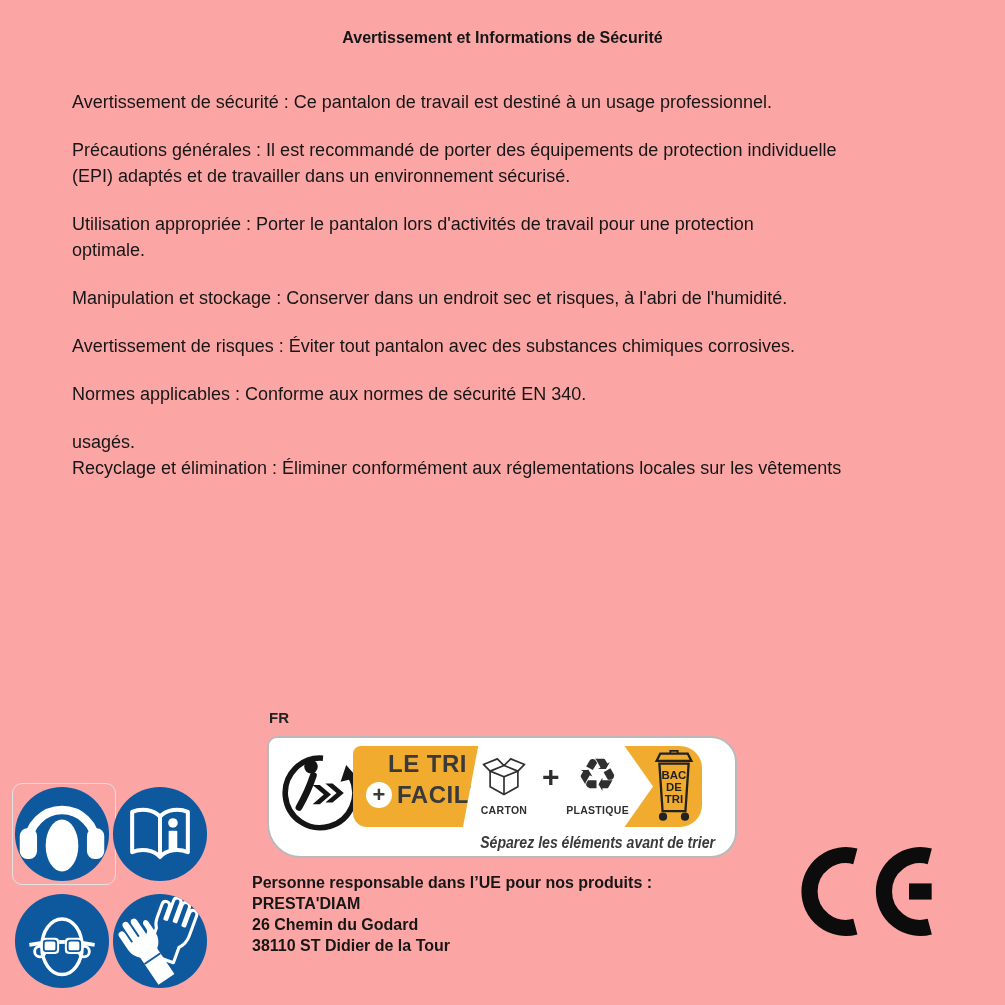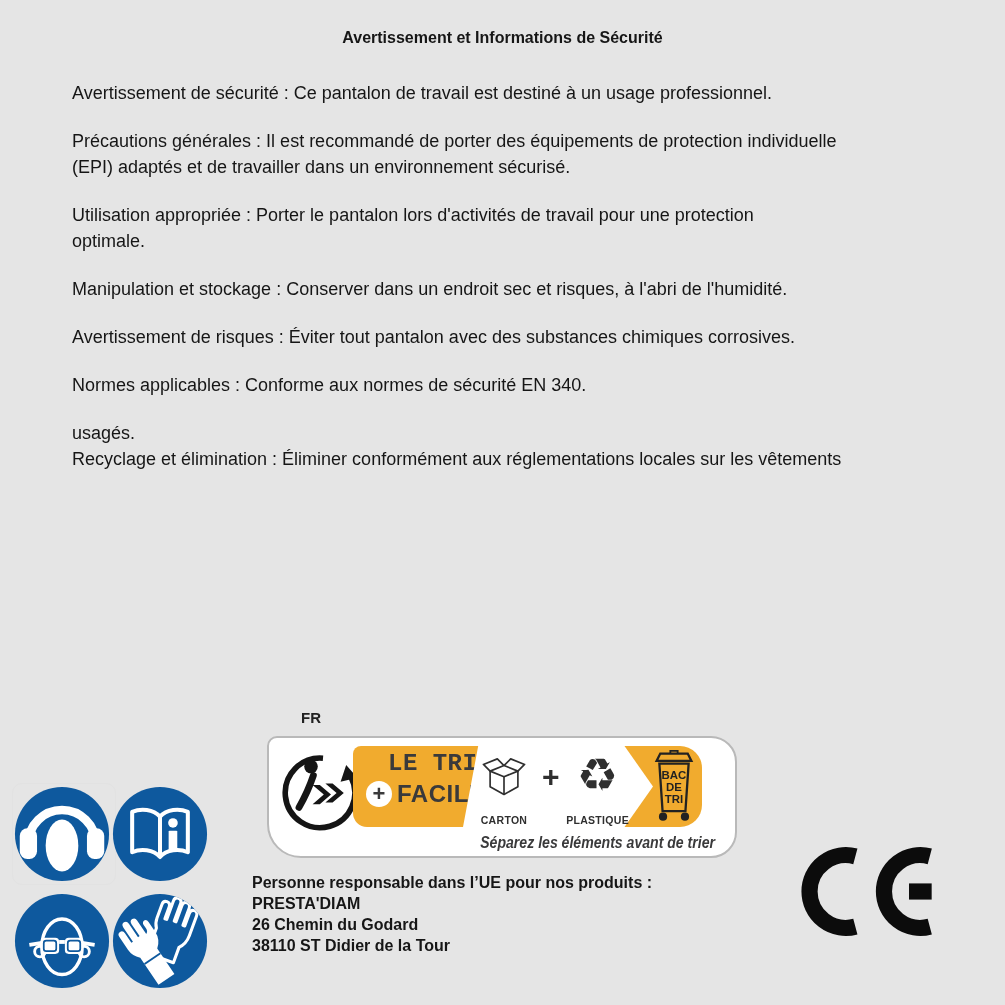--- a/index.html
+++ b/index.html
@@ -1,56 +1,56 @@
 <!DOCTYPE html>
 <html><head>
 <meta charset="utf-8">
 <style>
   html,body{margin:0;padding:0;background:#fff;}
   body{width:1005px;height:1005px;position:relative;overflow:hidden;
        font-family:"Liberation Sans","DejaVu Sans",sans-serif;color:#111;}
-  .page{position:absolute;inset:0;background:#e5e5e5;}
+  .page{position:absolute;inset:0;background:#fca5a5;}
 
   
   .title{position:absolute;top:29px;left:0;width:100%;text-align:center;
          font-size:16px;font-weight:bold;color:#161616;}
   .content{position:absolute;left:72px;top:80px;width:868px;font-size:18px;
            line-height:26px;color:#161616;}
-  .content p{margin:0 0 22px 0;}
+  .content p{margin:9px 0 22px 0;}
   .content p span{display:block;}
 
   
   .sticker-outline{position:absolute;left:12px;top:783px;width:102px;height:100px;
            border:1px solid #e2e2e2;border-radius:10px;}
   .icons-grid{position:absolute;left:14px;top:786px;display:grid;
            grid-template-columns:96px 96px;grid-auto-rows:96px;
            column-gap:2px;row-gap:11px;}
   .icon-cell svg{width:96px;height:96px;display:block;}
 
   
-  .fr{position:absolute;left:269px;top:709px;font-size:15px;font-weight:bold;color:#222;margin-left:32px;}
+  .fr{position:absolute;left:269px;top:709px;font-size:15px;font-weight:bold;color:#222;}
   .labelbox{position:absolute;left:267px;top:736px;width:470px;height:122px;background:#fff;
             border:2px solid #b9b9b9;border-radius:10px 26px 26px 34px;box-sizing:border-box;}
   .triman{position:absolute;left:10px;top:13px;width:80px;height:84px;}
   .band{position:absolute;left:84px;top:8px;width:349px;height:81px;background:#F1AB2E;
         border-radius:8px 22px 22px 14px;}
   .tri-text{position:absolute;left:97px;top:12px;color:#3A3A3B;font-weight:bold;}
-  .tri-l1{font-size:24px;letter-spacing:.5px;margin-left:22px;display:block;font-family:Liberation Mono, monospace;}
+  .tri-l1{font-size:24px;letter-spacing:.5px;margin-left:22px;display:block;}
   .tri-l2{display:flex;align-items:center;gap:5px;margin-top:3px;}
   .tri-l2 .word{font-size:24px;letter-spacing:.5px;}
   .plus-circle{width:26px;height:26px;border-radius:50%;background:#fff;color:#3A3A3B;
         font-size:22px;font-weight:bold;display:flex;align-items:center;justify-content:center;}
   .pent{position:absolute;left:194px;top:8px;width:190px;height:81px;background:#fff;
         clip-path:polygon(8% 0,85% 0,100% 50%,85% 100%,0 100%);}
   .pent-inner{position:absolute;left:197px;top:12px;width:178px;display:flex;
         justify-content:flex-start;gap:8px;padding-left:8px;}
   .mat{display:flex;flex-direction:column;align-items:center;width:60px;}
   .mat svg{width:56px;height:50px;display:block;}
   .recycle{font-family:"DejaVu Sans",sans-serif;font-size:46px;line-height:50px;color:#2f2f2f;}
-  .mat-label{font-size:10.5px;font-weight:bold;color:#2f2f2f;letter-spacing:.3px;margin-top:14px;
+  .mat-label{font-size:10.5px;font-weight:bold;color:#2f2f2f;letter-spacing:.3px;margin-top:4px;
         white-space:nowrap;}
   .mat-plus{font-size:30px;font-weight:bold;color:#2f2f2f;margin-top:10px;}
   .bin{position:absolute;left:382px;top:11px;width:46px;height:75px;}
   .instr{position:absolute;right:20px;top:96px;width:340px;text-align:right;font-style:italic;
         font-weight:bold;font-size:16px;color:#3a3a3b;transform:scaleX(.88);
         transform-origin:right center;white-space:nowrap;}
 
   
   .resp{position:absolute;left:252px;top:872px;width:500px;text-align:left;
         font-weight:bold;font-size:16px;line-height:21px;color:#161616;}

